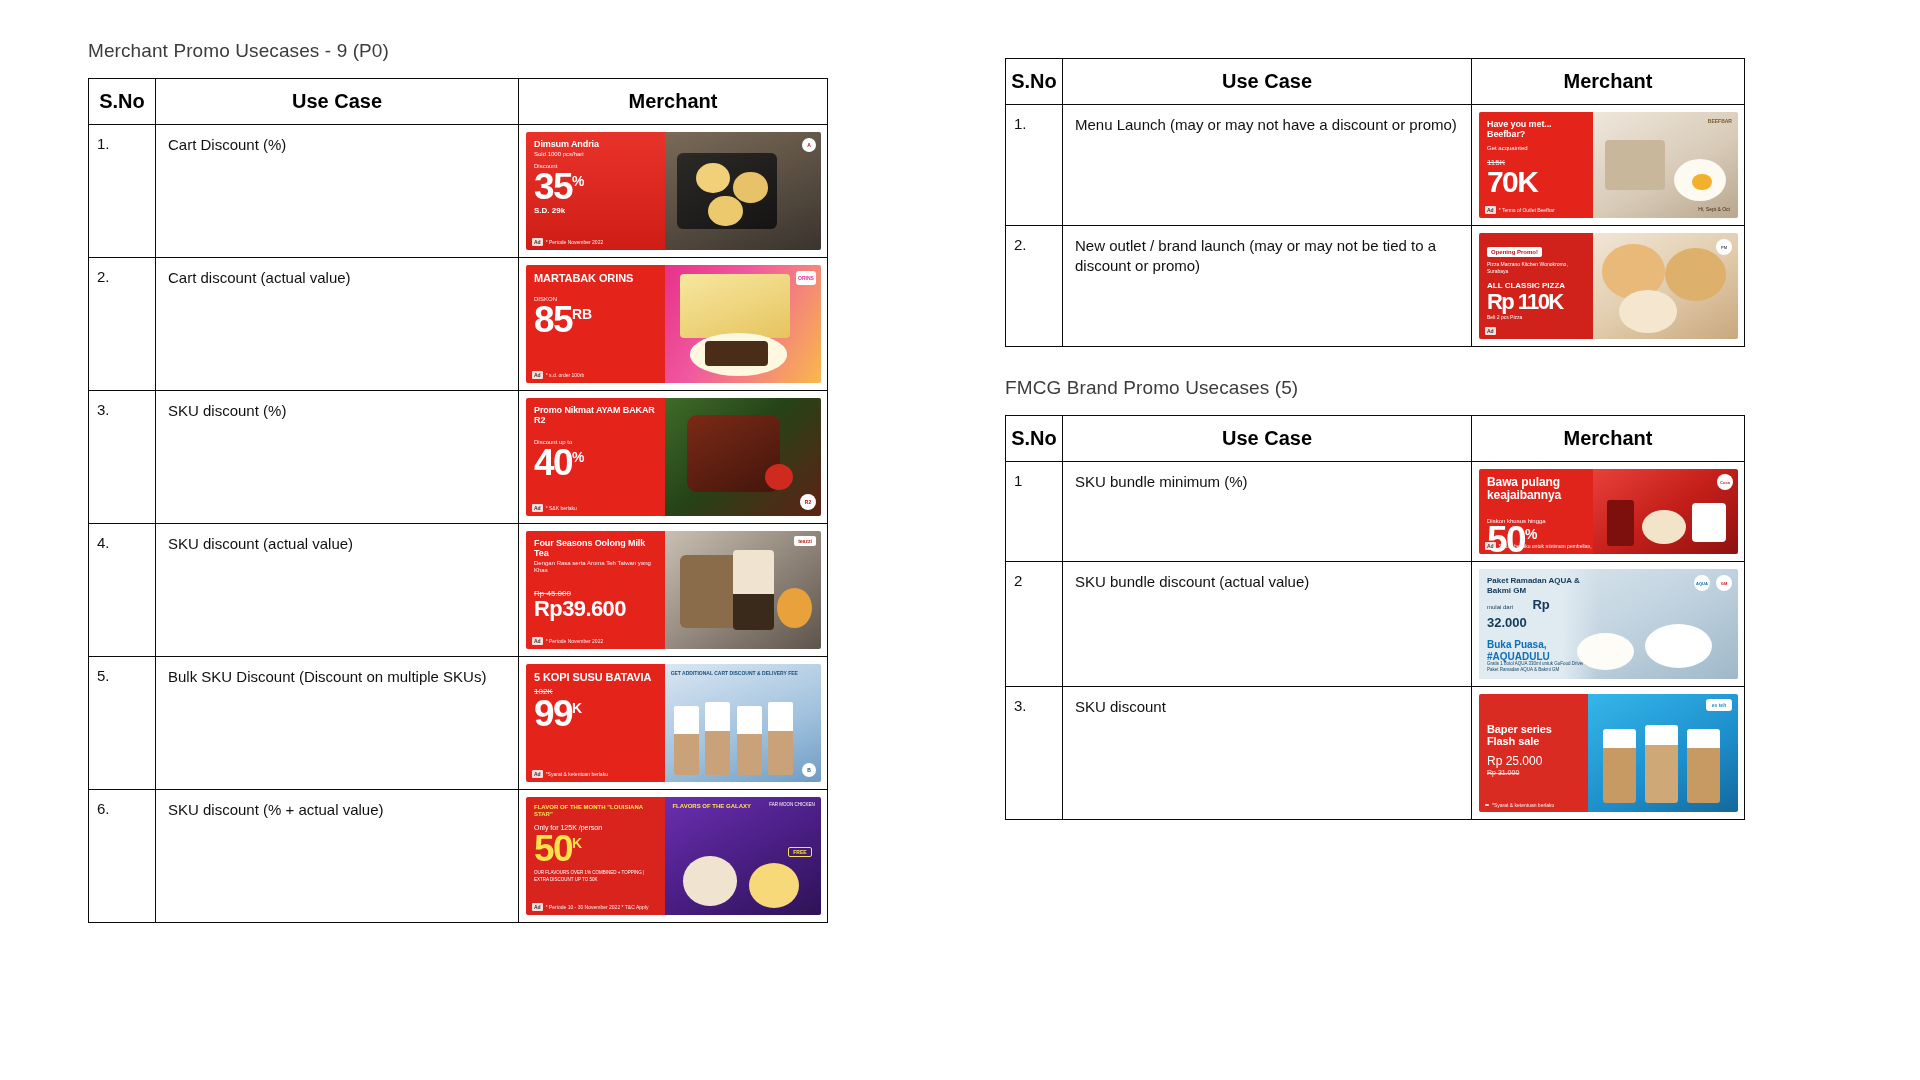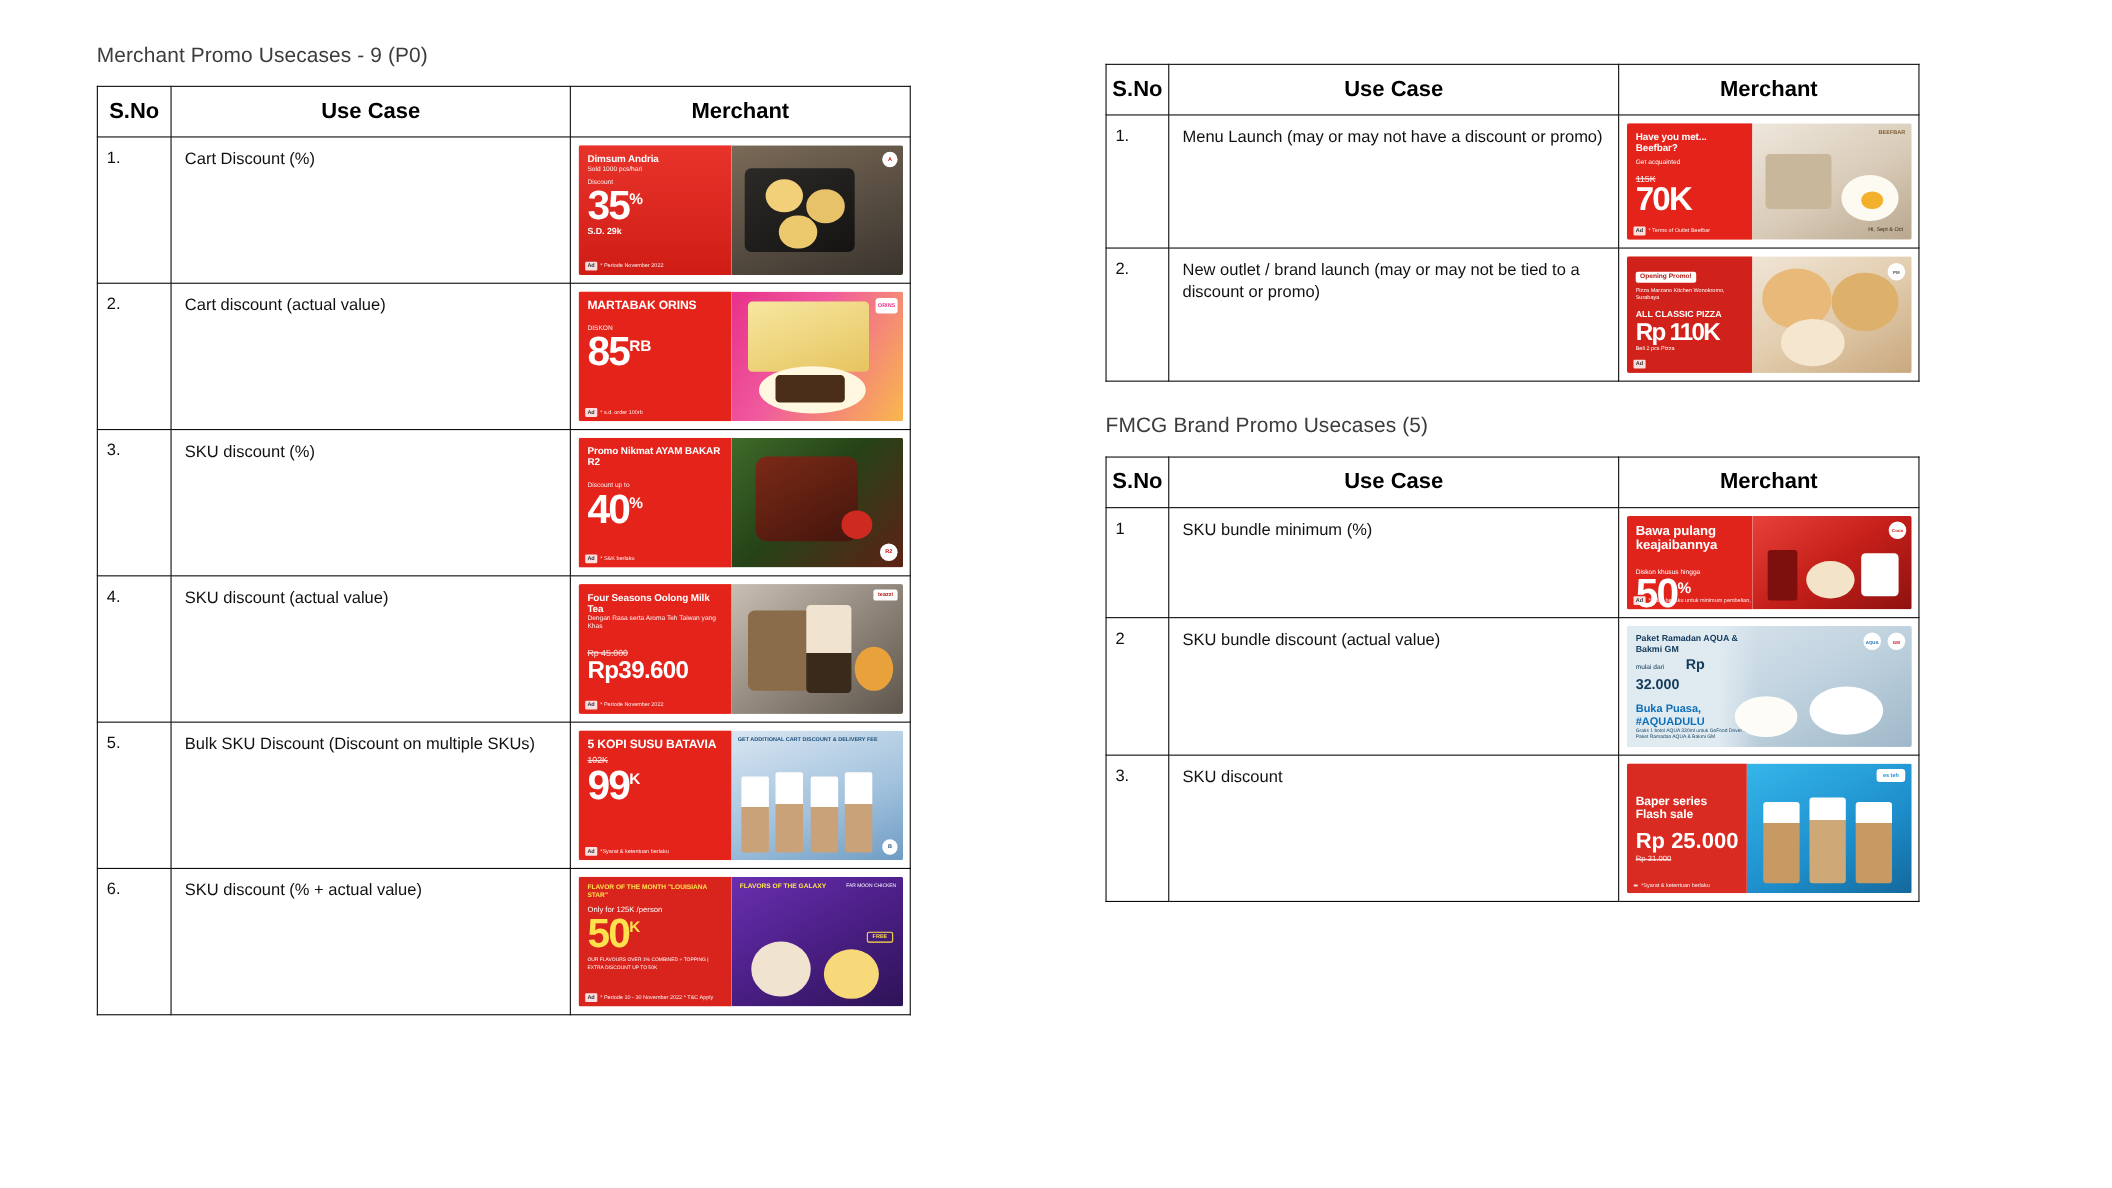--- a/index.html
+++ b/index.html
@@ -484,21 +484,21 @@
             </div>
           </td>
         </tr>
         <tr>
           <td class="sno">3.</td>
           <td class="uc">SKU discount</td>
           <td class="mer">
             <div class="ad" style="height:118px">
               <div class="ad-left" style="width:42%;background:#d92b22">
                 <div class="ad-title" style="font-size:11px;margin-top:22px">Baper series Flash sale</div>
-                <div style="font-size:20px;font-weight:bold;margin-top:6px">Rp 25.000</div>
+                <div style="font-size:12px;font-weight:normal;margin-top:6px">Rp 25.000</div>
                 <div style="font-size:7px;text-decoration:line-through;opacity:.9;margin-top:1px">Rp 31.000</div>
                 <div class="ad-badge">
                   <span class="ad-chip"></span>
                   <span class="ad-note">*Syarat &amp; ketentuan berlaku</span>
                 </div>
               </div>
               <div class="ad-right" style="width:58%">
                 <div class="photo f-esteh"></div>
                 <div style="position:absolute;left:10%;bottom:8%;width:22%;height:62%;border-radius:3px;background:linear-gradient(180deg,#fff 0 26%,#c79a63 26% 100%)"></div>
                 <div style="position:absolute;left:38%;bottom:8%;width:22%;height:66%;border-radius:3px;background:linear-gradient(180deg,#fff 0 26%,#cfa877 26% 100%)"></div>

